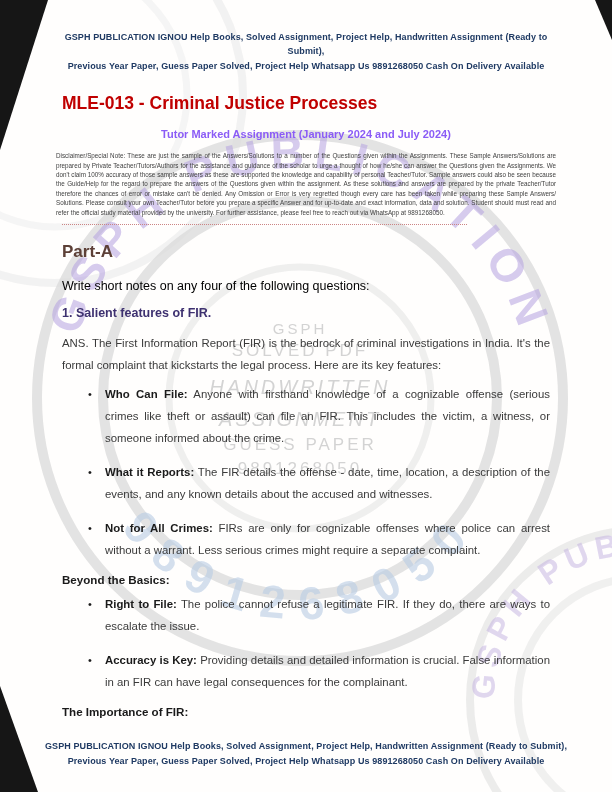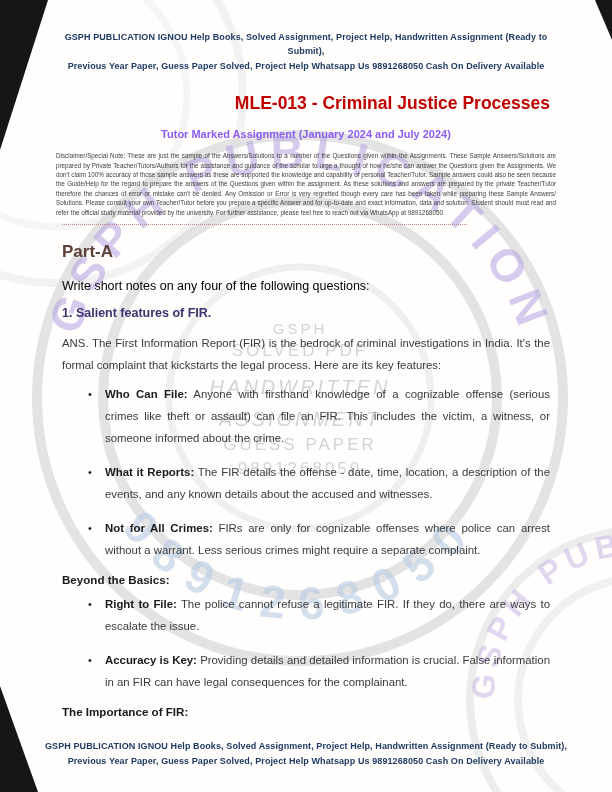--- a/index.html
+++ b/index.html
@@ -15,21 +15,21 @@
   
   .wm{position:absolute;left:0;top:0;z-index:1;}
   
   .content{position:relative;z-index:2;padding:30px 62px 0 62px;}
   .hdr,.ftr{
     text-align:center;font-size:9px;font-weight:bold;color:#1f3a63;line-height:1.6;
     letter-spacing:.1px;
   }
   .ftr{position:absolute;left:0;right:0;bottom:24px;z-index:2;padding:0 40px;}
   h1.title{
-    margin:20px 0 0 0;text-align:right;font-size:17.5px;color:#c00000;font-weight:bold;
+    margin:20px 0 0 0;text-align:left;font-size:17.5px;color:#c00000;font-weight:bold;
   }
   h2.subtitle{
     margin:14px 0 0 0;text-align:center;font-size:11px;color:#8b5cf6;font-weight:bold;
   }
   .disclaimer{
     margin:11px -6px 0 -6px;font-size:6.3px;line-height:1.5;color:#414141;
     text-align:justify;font-weight:500;
   }
   .sep{border-top:1px dotted #cc8484;width:405px;margin-top:7px;height:0;}
   .part{margin-top:17px;font-size:17px;font-weight:bold;color:#5d4037;}

